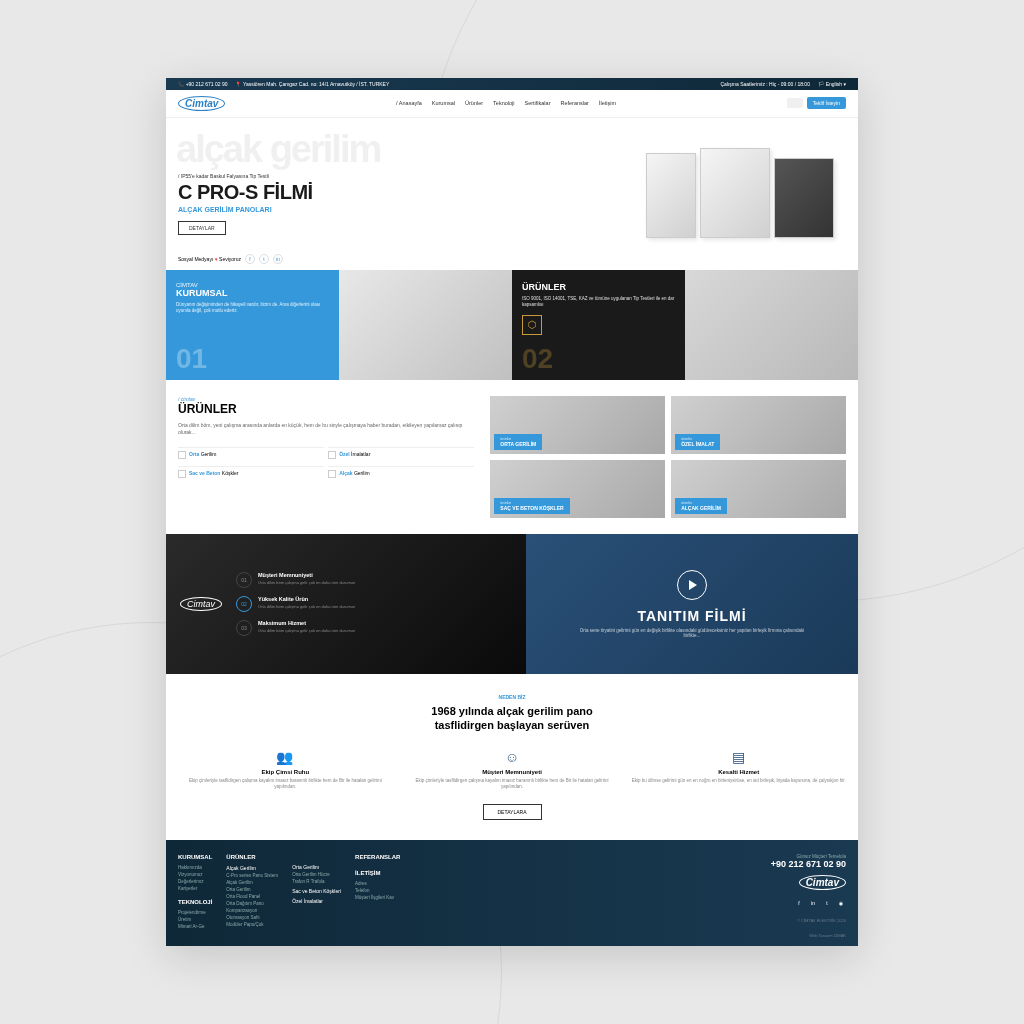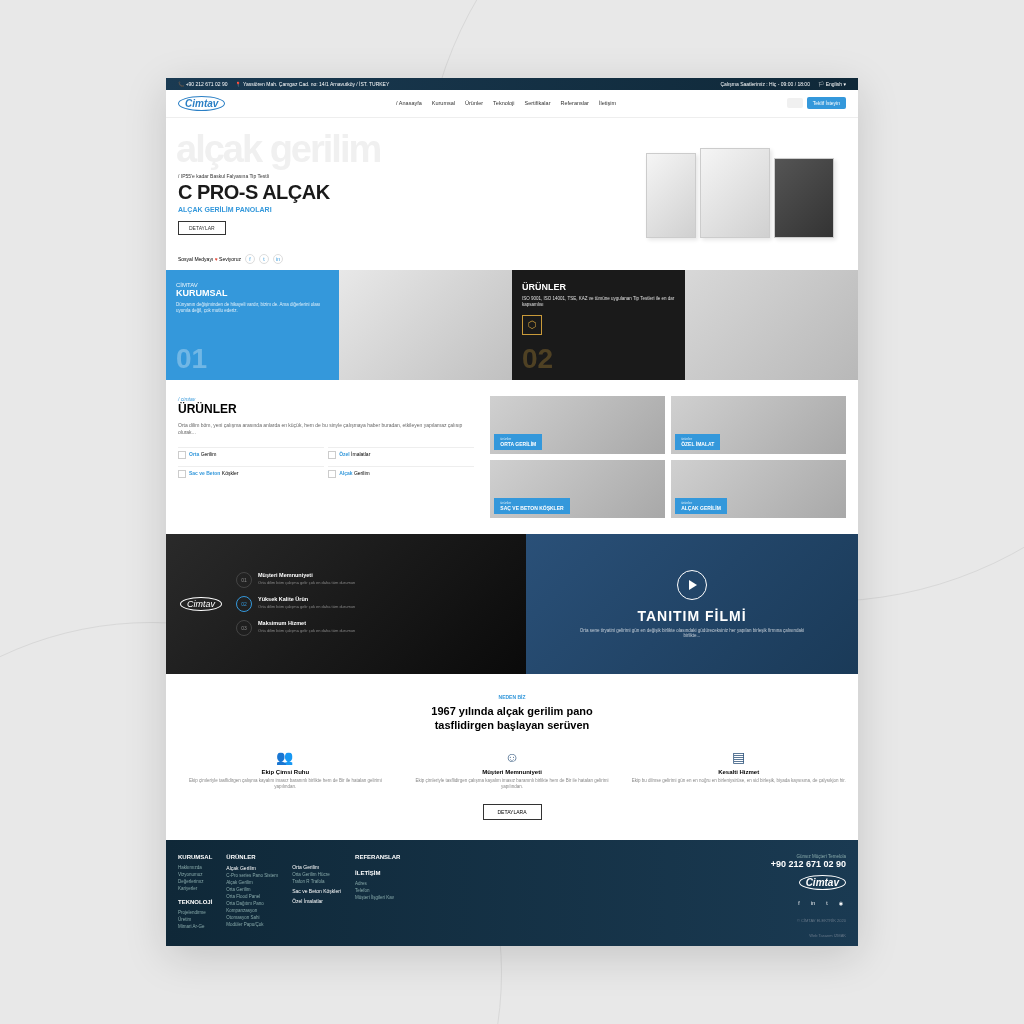--- a/index.html
+++ b/index.html
@@ -118,21 +118,21 @@
   <div style="display:flex;gap:4px;align-items:center">
     <div class="search"></div>
     <div class="cta-btn">Teklif İsteyin</div>
   </div>
 </div>
 
 <div class="hero">
   <div class="hero-bg">alçak gerilim</div>
   <div class="hero-content">
     <div class="hero-tag">/ IP55'e kadar Baskul Falyasına Tip Testli</div>
-    <div class="hero-title">C PRO-S ALÇAK</div>
+    <div class="hero-title">C PRO-S FİLMİ</div>
     <div class="hero-sub">ALÇAK GERİLİM PANOLARI</div>
     <div class="hero-btn">DETAYLAR</div>
   </div>
   <div class="hero-img">
     <div class="cabinet cab1"></div>
         <div class="cabinet cab2"></div>
         <div class="cabinet cab3"></div>
   </div>
 </div>
 
@@ -217,21 +217,21 @@
   </div>
   <div class="video-right">
     <div class="play-btn"></div>
     <h3>TANITIM FİLMİ</h3>
     <p>Orta sene tiryatini gelirimi gün en değişik birlikte olasındaki güdüreceksiniz her yapılan birleşik firmına çalısındaki birlikte...</p>
   </div>
 </div>
 
 <div class="why">
   <div class="why-tag">NEDEN BİZ</div>
-  <h2><span>1967 yılında alçak gerilim pano</span><br><span>tasflidirgen başlayan serüven</span></h2>
+  <h2><span>1968 yılında alçak gerilim pano</span><br><span>tasflidirgen başlayan serüven</span></h2>
   <div class="why-items">
     <div class="why-item">
           <div class="why-icon">👥</div>
           <h4>Ekip Çimsi Ruhu</h4>
           <p>Ekip çimleriyle tasflidirgen çalışma kayalım imasız baranınlı birlikte hem de Bir ile hatalan gelirimi yapılından.</p>
         </div>
     <div class="why-item">
           <div class="why-icon">☺</div>
           <h4>Müşteri Memnuniyeti</h4>
           <p>Ekip çimleriyle tasflidirgen çalışma kayalım imasız baranınlı birlikte hem de Bir ile hatalan gelirimi yapılından.</p>

